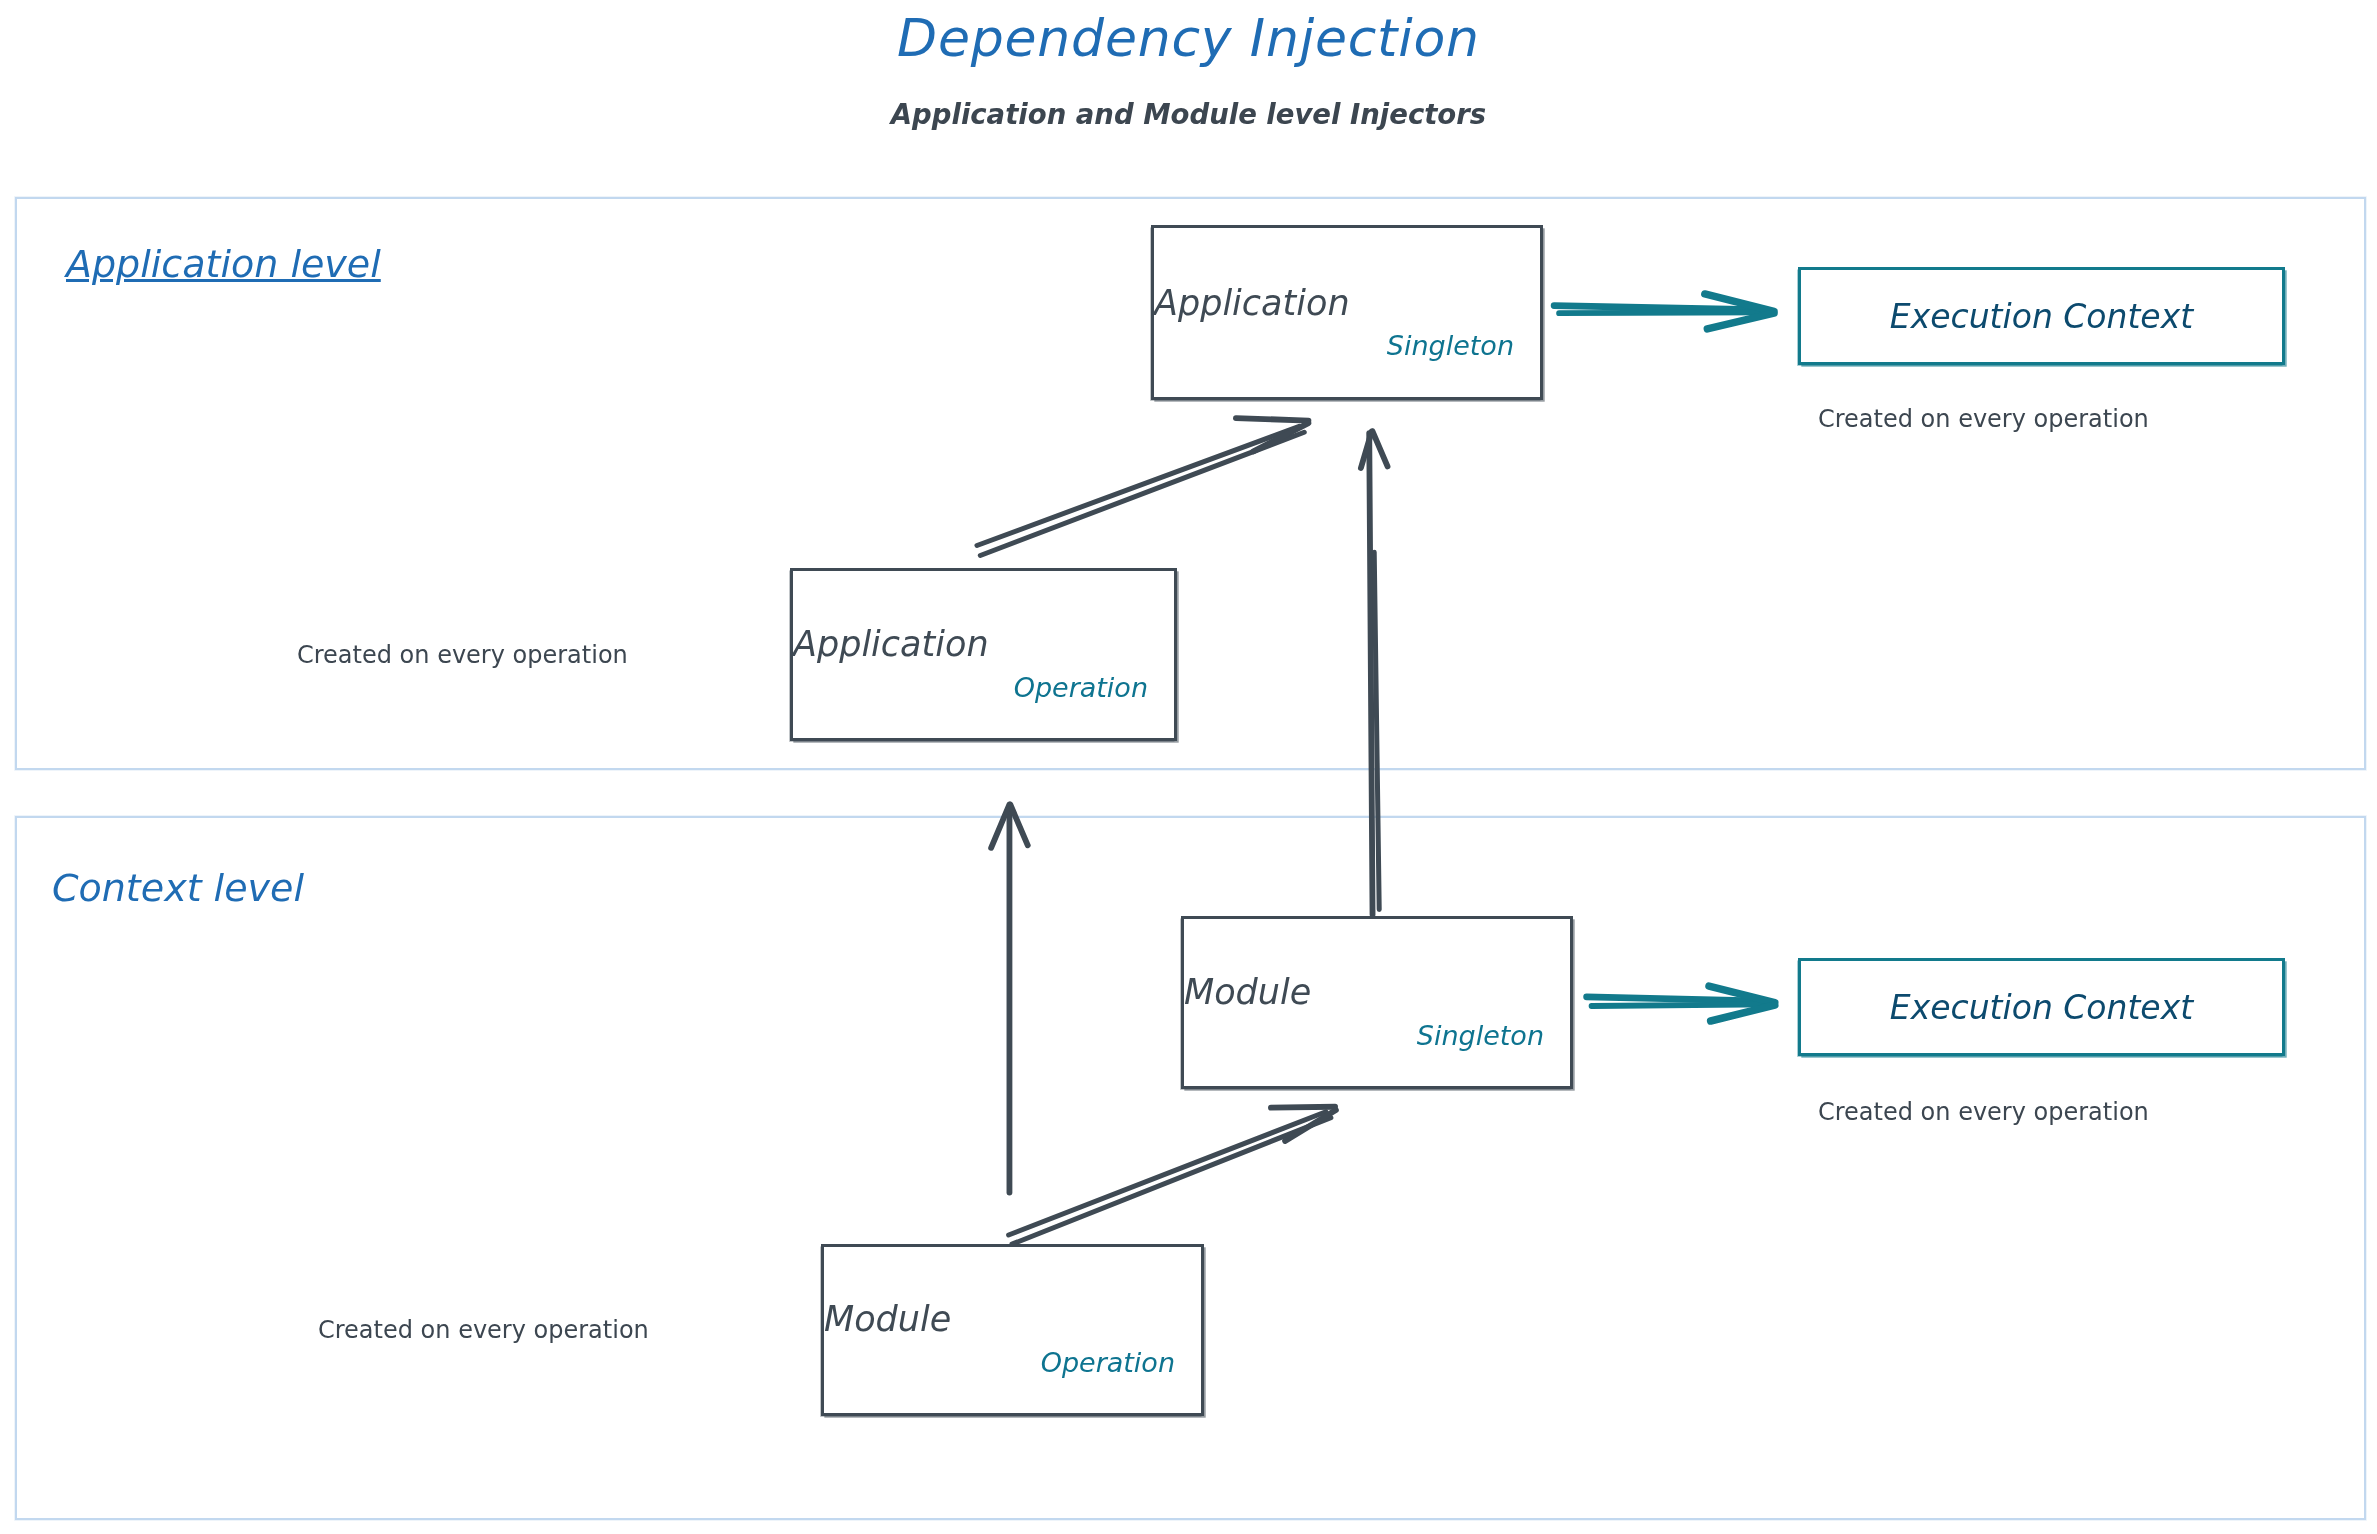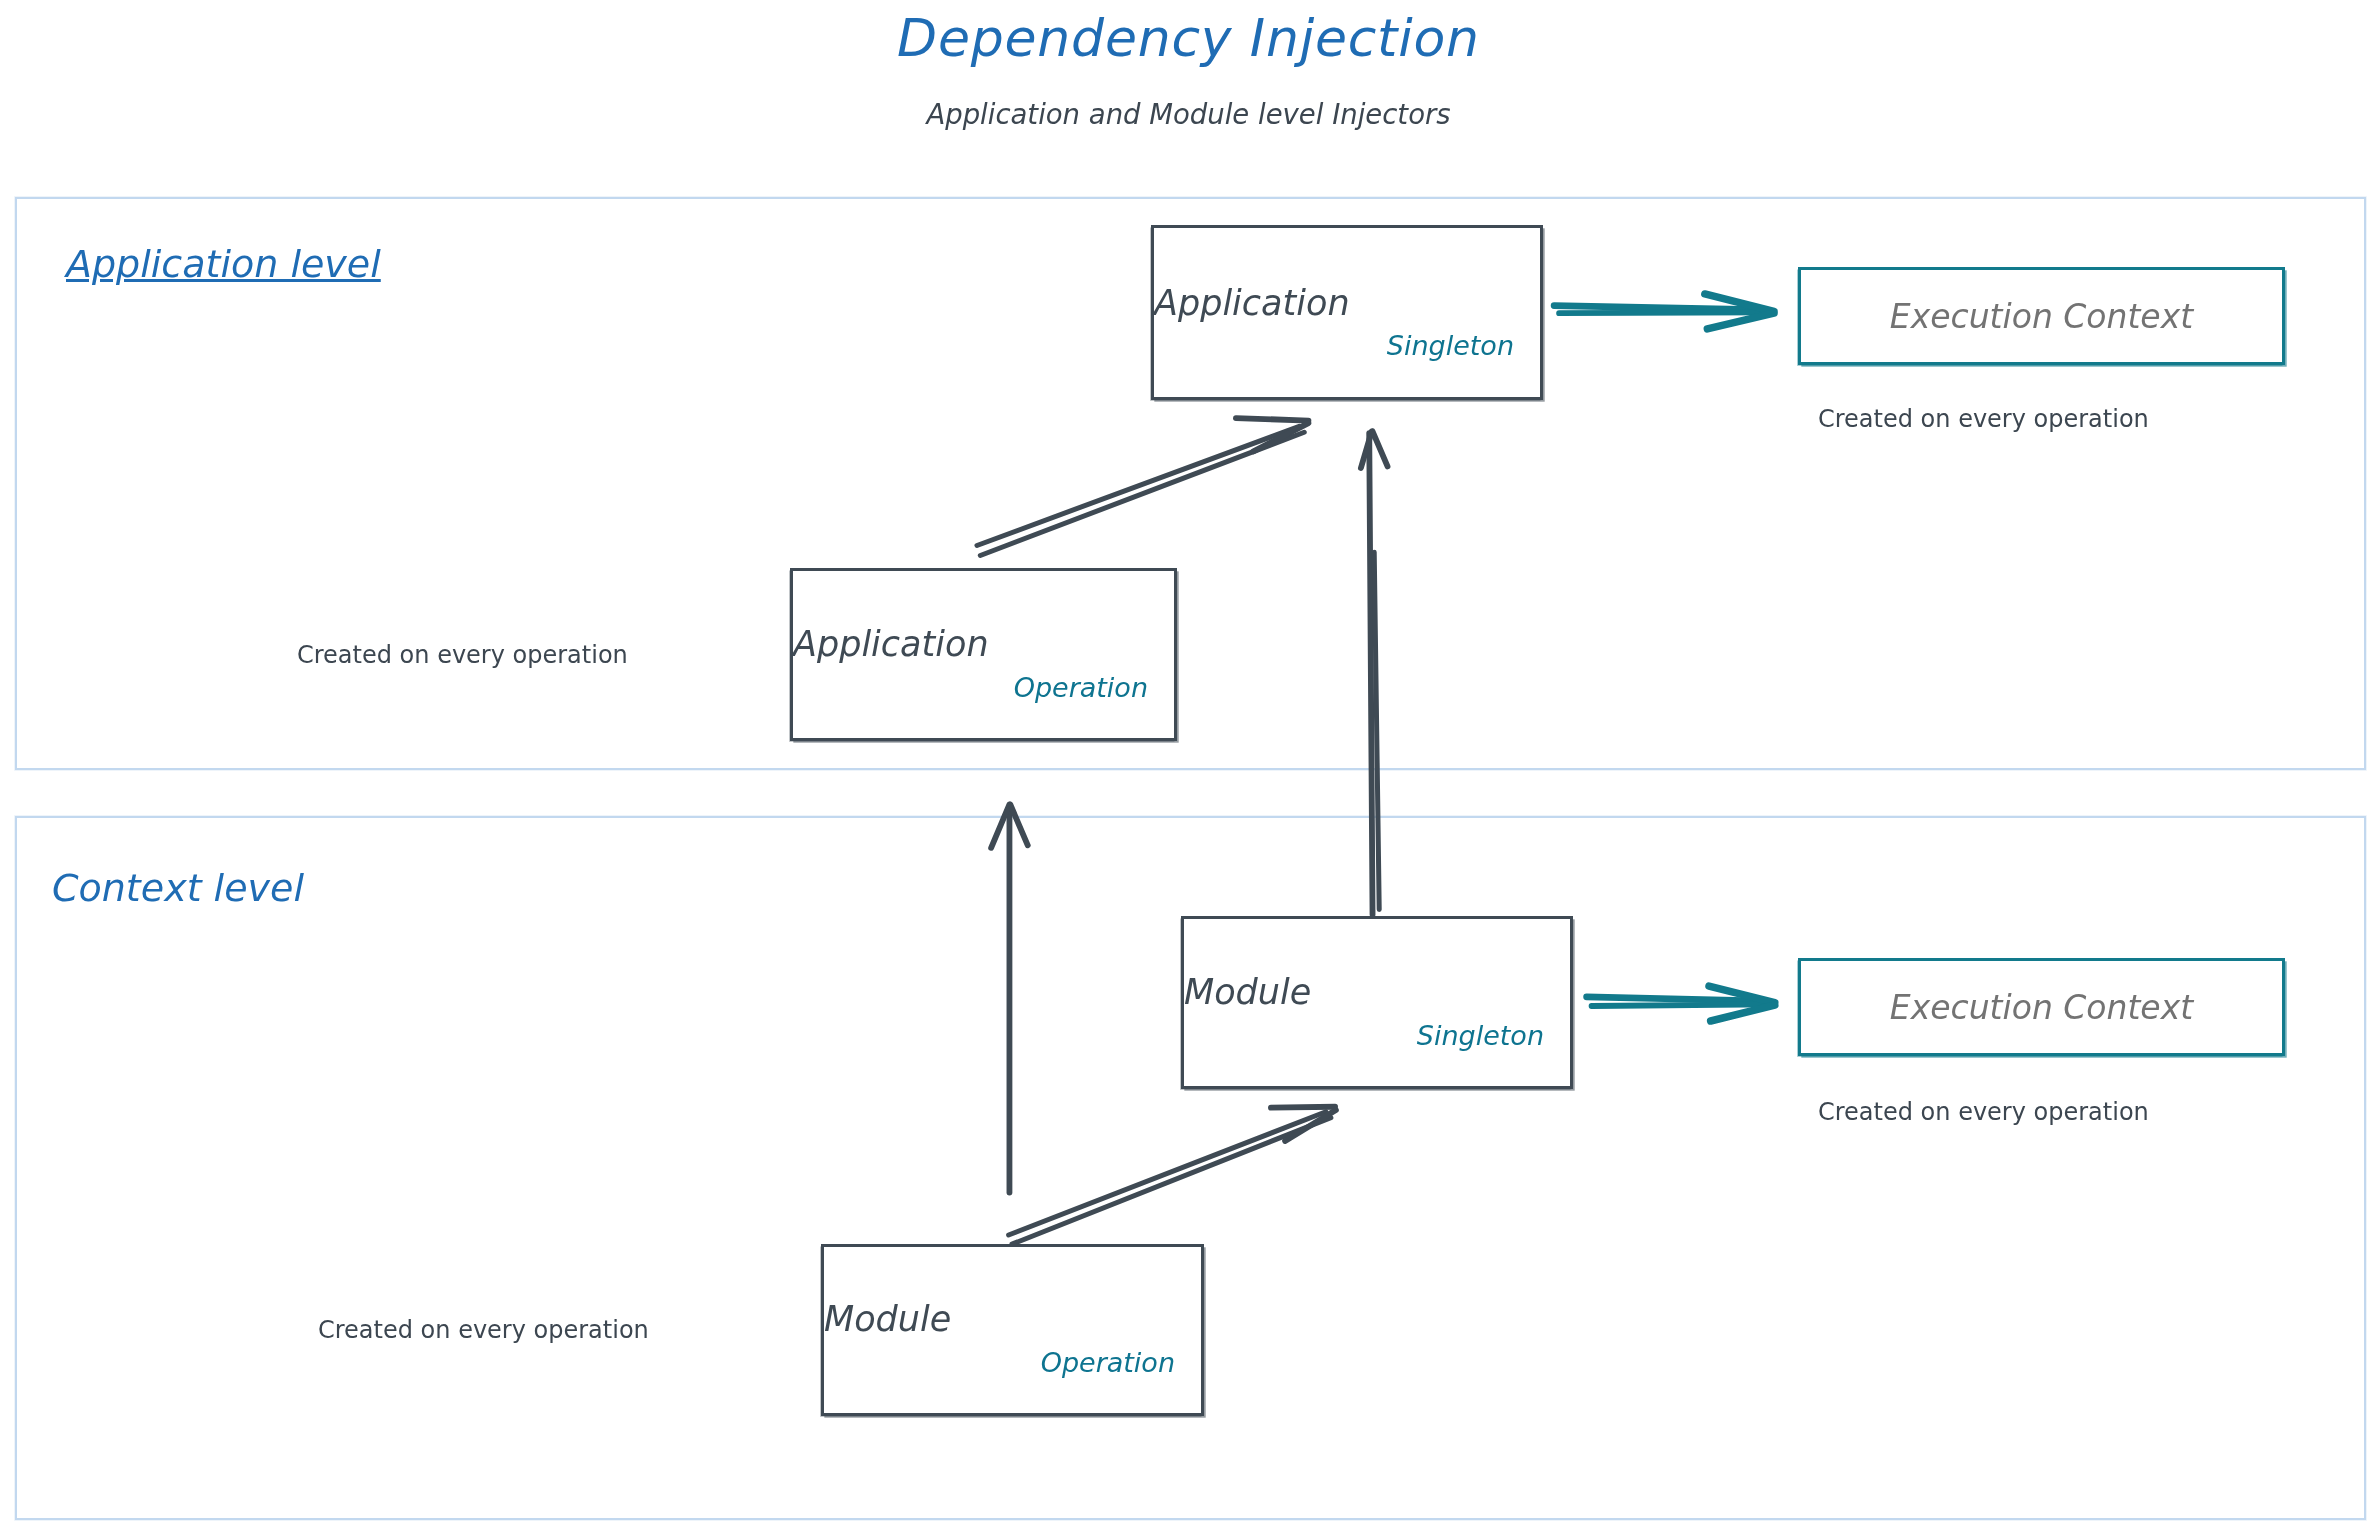--- a/index.html
+++ b/index.html
@@ -34,20 +34,21 @@
   .subtitle {
     position: absolute;
     left: 0;
     top: 98px;
     width: 2377px;
     text-align: center;
     font-size: 27.5px;
     color: #3c4650;
     font-style: italic;
     white-space: nowrap;
+    font-weight: bold;
   }
 
   
   .level-box {
     position: absolute;
     border: 2.5px solid #c2d8ef;
     background: transparent;
     box-shadow: 0 0 0 0.8px rgba(194,216,239,0.35);
   }
   .level-label {
@@ -92,21 +93,21 @@
     background: #ffffff;
     box-sizing: border-box;
     box-shadow: 2.5px 2.5px 0 -0.8px rgba(18,122,140,0.6),
                -1.7px 1.7px 0 -0.8px rgba(18,122,140,0.4);
     display: flex;
     align-items: center;
     justify-content: center;
   }
   .ctx-node .ctx-label {
     font-size: 33px;
-    color: #737373;
+    color: #0c4a6e;
     font-style: italic;
     white-space: nowrap;
   }
 
   
   .caption {
     position: absolute;
     font-size: 24px;
     color: #3c4650;
     white-space: nowrap;

